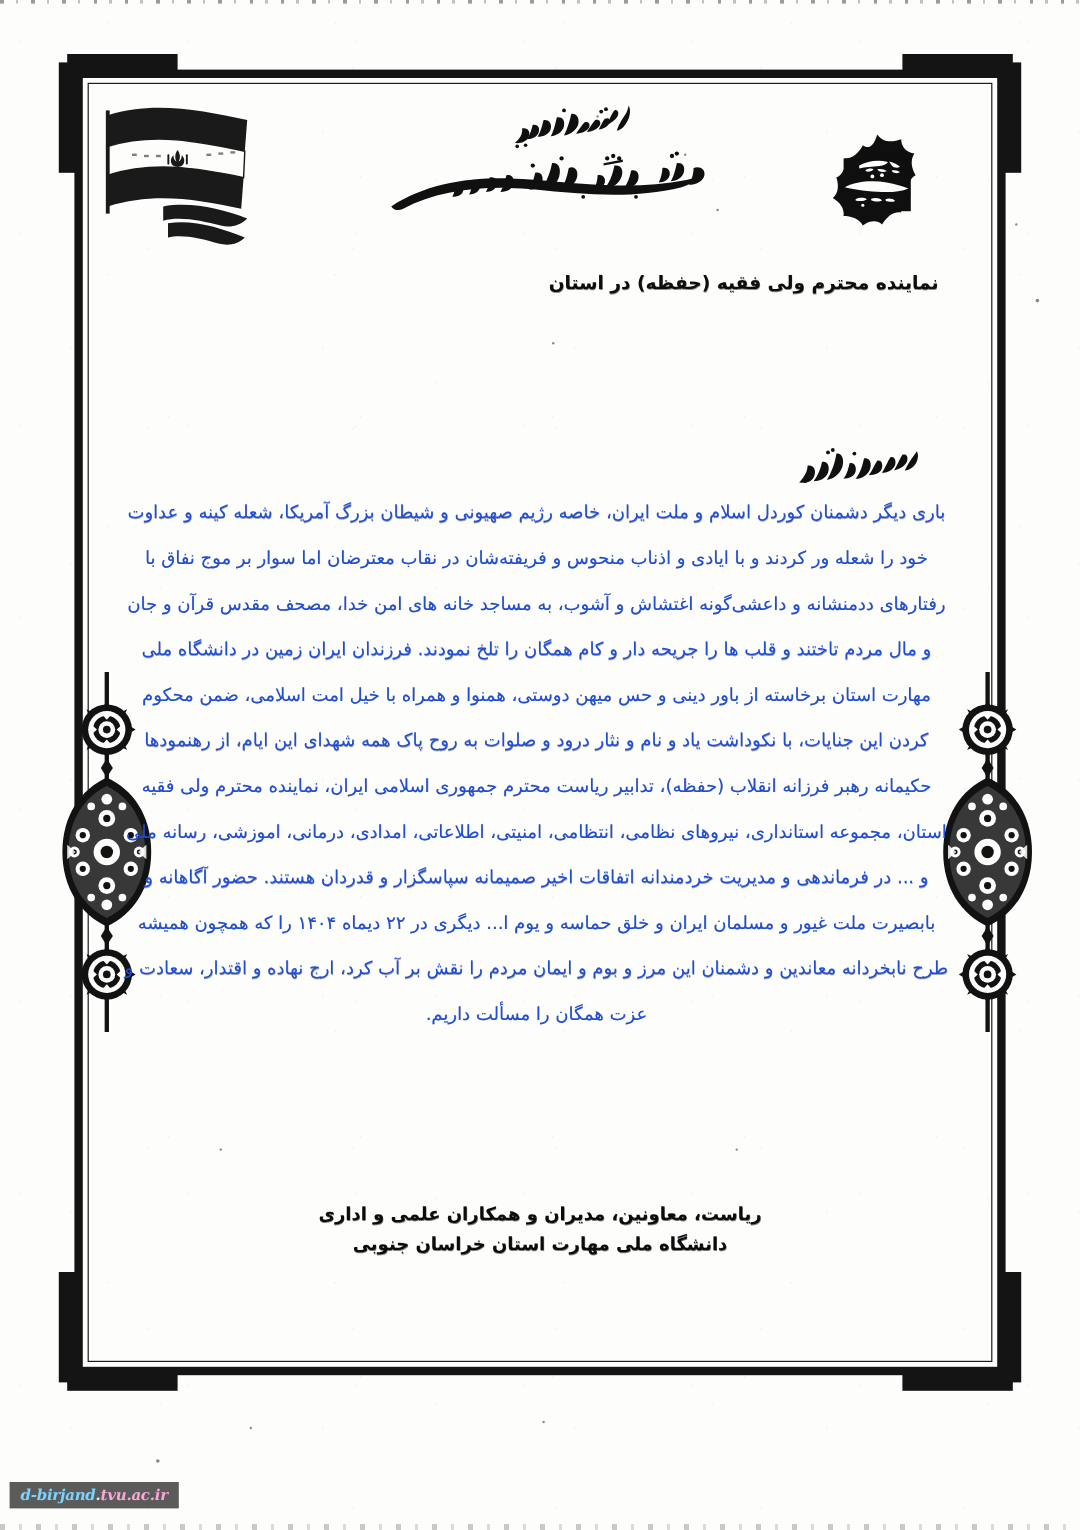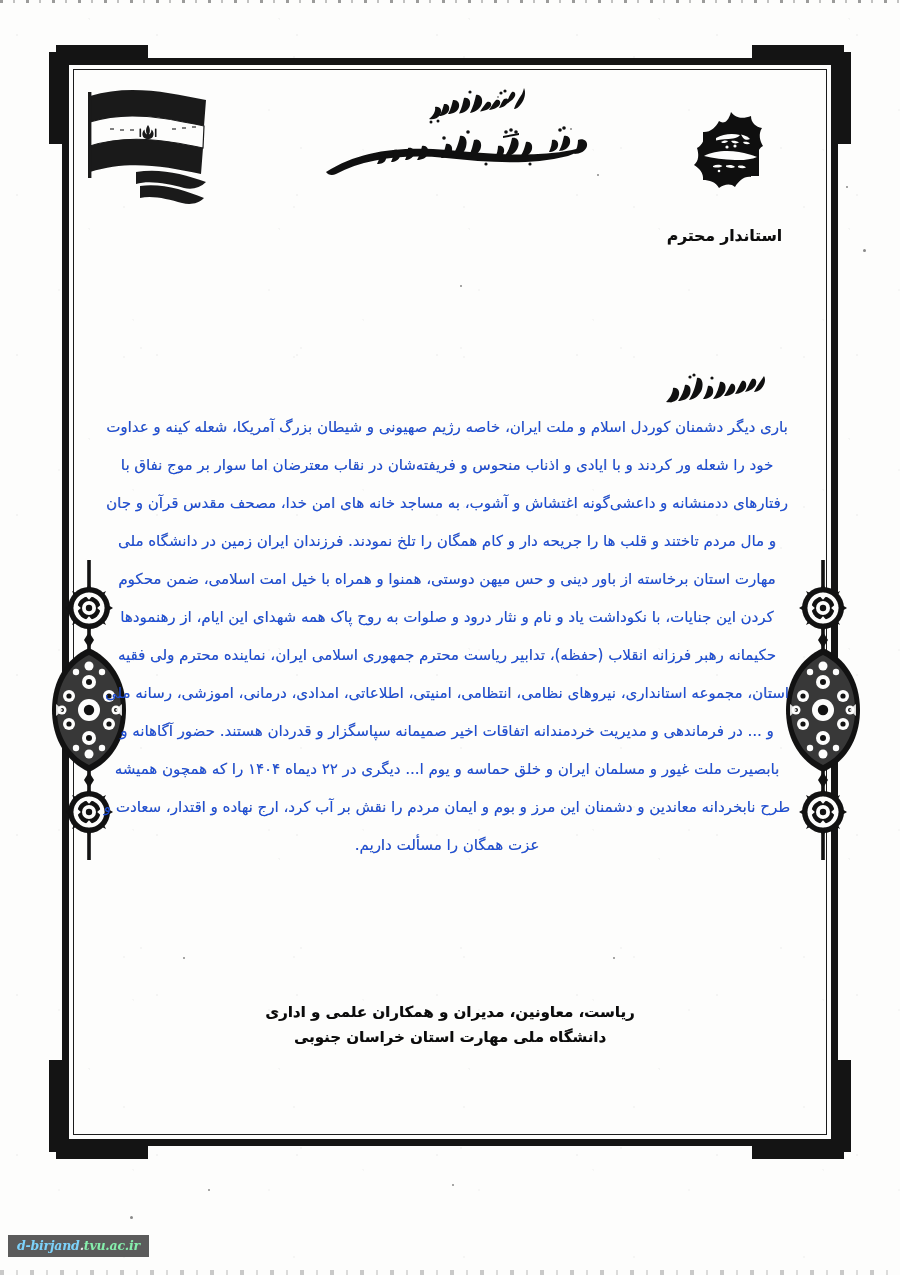--- a/index.html
+++ b/index.html
@@ -136,21 +136,21 @@
     background:#5b5b5b;
     padding:3px 9px 4px 9px;
     font-family:"DejaVu Serif","Liberation Serif",serif;
     font-style:italic;font-weight:bold;font-size:12.5px;
     direction:ltr;
     letter-spacing:-.2px;
     white-space:nowrap;
   }
   .url-main{color:#7dd3fc;}
   .url-dot{color:#e8e8e8;}
-  .url-tld{color:#86efac;}
+  .url-tld{color:#f9a8d4;}
 
   .speck{position:absolute;background:#2a2a2a;border-radius:50%;opacity:.55;}
 </style>
 </head>
 <body>
 
 <div class="paper"></div>
 <div class="topedge"></div>
 <div class="botedge"></div>
 
@@ -496,21 +496,21 @@
       <circle cx="124" cy="18" r="1.8"></circle>
       <circle cx="240" cy="10" r="1.8"></circle>
       <circle cx="244" cy="8" r="1.8"></circle>
       <circle cx="166" cy="44" r="1.6"></circle>
       <circle cx="210" cy="44" r="1.6"></circle>
     </g>
   </svg>
 </div>
 
 <div class="addressees">
-  <div class="addressee">استاندار محترم</div>
+  <div class="addressee">نماینده محترم ولی فقیه (حفظه) در استان</div>
 </div>
 
 <div class="salam" title="با سلام و تحیت">
   <svg viewBox="0 0 130 36" width="130" height="36" aria-hidden="true">
     <g fill="#101010">
       <path d="M118,8 C120,11 119,17 115,21 C113,23 110,24 108,24 C110,20 113,15 116,11 Z"></path>
       <path d="M106,11 C109,10 111,12 110,16 C109,20 104,23 99,24 C102,19 104,14 106,11 Z"></path>
       <path d="M96,13 C99,12 101,15 100,19 C99,23 94,26 89,26 C92,21 94,16 96,13 Z"></path>
       <path d="M85,16 C88,15 90,18 89,22 C88,26 83,28 78,28 C81,24 83,19 85,16 Z"></path>
       <path d="M74,14 C78,13 81,17 79,23 C77,28 72,31 67,31 C71,26 73,19 74,14 Z"></path>

